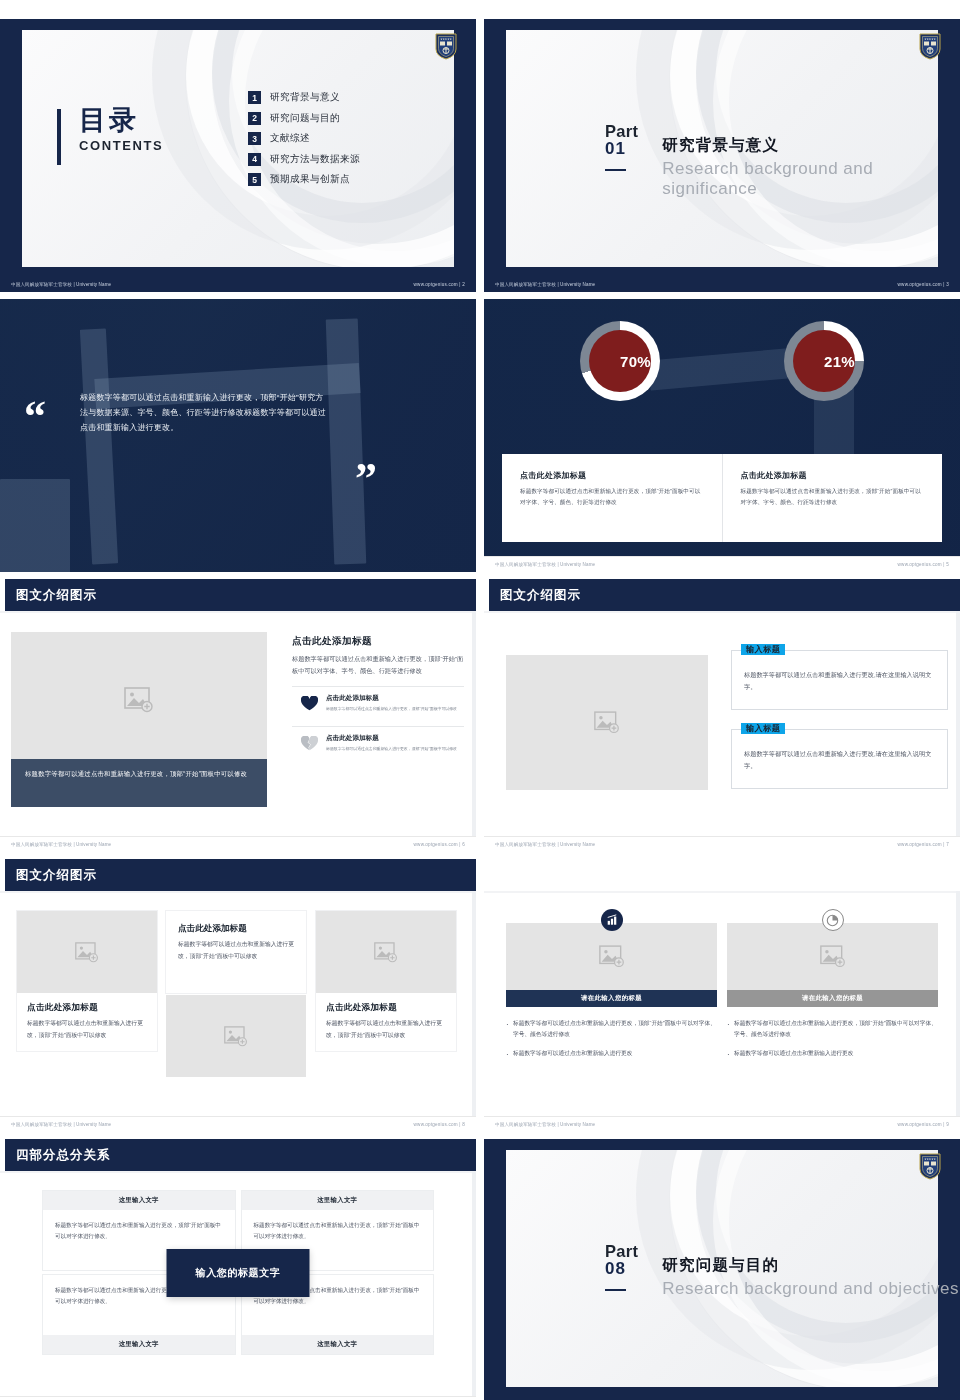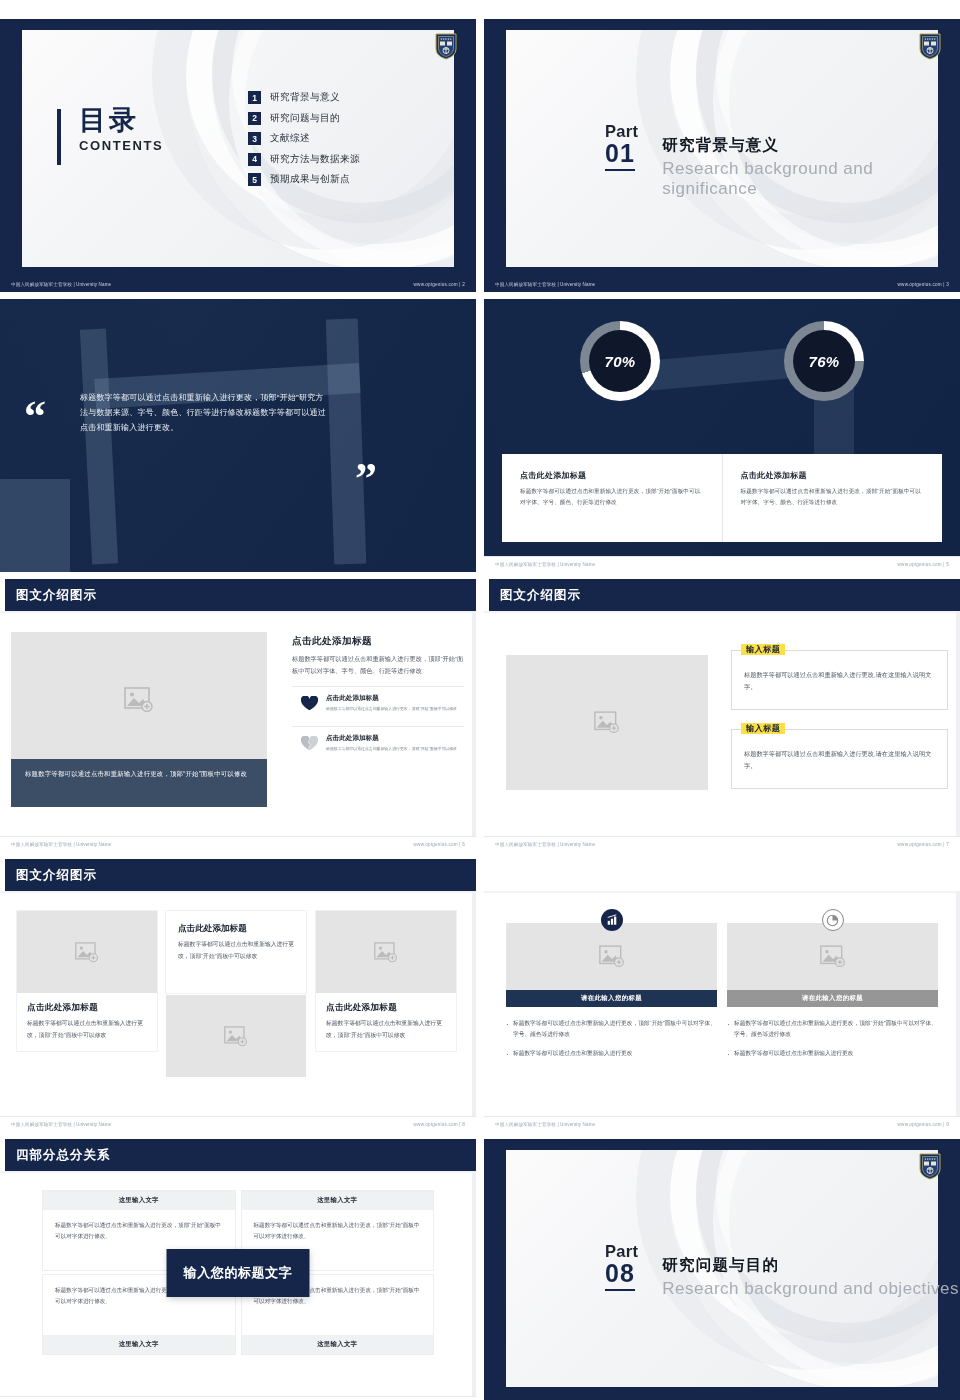--- a/index.html
+++ b/index.html
@@ -89,22 +89,22 @@
     width: 13px; height: 13px; background:#16264a; color:#fff;
     font-size: 8.5px; font-weight:700; display:flex; align-items:center; justify-content:center;
     margin-right: 9px; flex: none;
   }
   .c-label { font-size: 9.6px; color:#1d2430; font-weight:500; letter-spacing:.4px;}
 
   
   .part-wrap { position:absolute; left: 86px; top: 104px; display:flex; align-items:flex-start; z-index:3;margin-left:35px;}
   .part-num { text-align:left; margin-right: 24px; }
   .part-num .p-word { font-size: 16.5px; font-weight:700; color:#1d2430; letter-spacing:.3px; line-height:1;}
-  .part-num .p-digits { font-size: 25px; font-weight:700; color:#16264a; letter-spacing:1px; line-height:1.05;
-    border-bottom: 2.5px solid #16264a; padding-bottom: 3px; display:inline-block;}
+  .part-num .p-digits { font-size: 17px; font-weight:700; color:#16264a; letter-spacing:1px; line-height:1.05;
+    border-bottom: 2.5px solid #16264a; padding-bottom: 12px; display:inline-block;}
   .part-text { padding-top: 12px; }
   .part-cn { font-size: 15.5px; font-weight:700; color:#121722; letter-spacing: 1.2px; }
   .part-en { font-size: 17px; color:#a7acb4; letter-spacing:.5px; margin-top: 3px;}
   .right-tick { position:absolute; right: 16px; top: 96px; width:3px; height:50px; background:#16264a; z-index:4;}
 
   
   .quote-slide { background:#16264a; position:relative; overflow:hidden; }
   .quote-photo {
     position:absolute; inset:0;
     background:
@@ -125,21 +125,21 @@
   
   .donut-slide { background:#16264a; position:relative; overflow:hidden;}
   .donut-bg { position:absolute; inset:0;
     background:
       linear-gradient(180deg, rgba(18,36,70,.9), rgba(18,36,70,.93)),
       linear-gradient(120deg,#22405f 0%,#2a4765 40%,#1b3050 75%,#16264a 100%);
   }
   .donuts { position:absolute; left:0; right:0; top: 22px; display:flex; justify-content:space-around; z-index:3; padding: 0 34px;}
   .donut { position:relative; width: 80px; height: 80px; border-radius:50%;}
   .donut .ring { position:absolute; inset:0; border-radius:50%; }
-  .donut .hole { position:absolute; inset:9px; border-radius:50%; background:#0f172a; display:flex; align-items:center; justify-content:center;font-style:italic;}
+  .donut .hole { position:absolute; inset:9px; border-radius:50%; background:#7f1d1d; display:flex; align-items:center; justify-content:flex-end;}
   .donut .pct { color:#fff; font-size: 15px; font-weight:700; letter-spacing:.3px;}
   .panel {
     position:absolute; left: 18px; right: 18px; bottom: 30px; height: 88px;
     background:#fff; display:flex; z-index:4;
   }
   .panel .col { flex:1; padding: 16px 18px 0 18px; }
   .panel .col + .col { border-left: 1px solid #e3e5e8; }
   .p-head { font-size: 8px; font-weight:700; color:#1b2430; margin-bottom: 5px; letter-spacing:.3px;}
   .p-body { font-size: 5.6px; color:#4a5260; line-height: 1.95; letter-spacing:.1px;}
 
@@ -165,21 +165,21 @@
   .s6-row { display:flex; align-items:center; border-top:1px solid #e6e8ea; padding: 7px 0 6px 0; margin-top: 8px;}
   .s6-row .ic { width: 34px; flex:none; display:flex; justify-content:center;}
   .s6-row .tx .t { font-size: 6.6px; font-weight:700; color:#1b2430;}
   .s6-row .tx .d { font-size: 3.9px; color:#7c838e; line-height:1.9; margin-top:2px;}
 
   
   .s7-img { position:absolute; left: 22px; top: 76px; width: 202px; height: 135px;}
   .s7-box { position:absolute; left: 247px; width: 217px; border:1px solid #d9dde2; padding: 12px 12px 10px 12px;}
   .s7-box.one { top: 71px; height: 60px;}
   .s7-box.two { top: 150px; height: 60px;}
-  .s7-box .lbl { position:absolute; left: 9px; top: -7px; background:#fde047; padding: 0 5px;
+  .s7-box .lbl { position:absolute; left: 9px; top: -7px; background:#0ea5e9; padding: 0 5px;
      font-size: 8.2px; font-weight:700; color:#1b2430; letter-spacing:.4px;}
   .s7-box .txt { font-size: 6.2px; color:#4b5260; line-height: 2.0; margin-top: 6px;}
 
   
   .s8-col { position:absolute; top: 52px; width: 140px; }
   .s8-col.a { left: 17px; }
   .s8-col.b { left: 166px; }
   .s8-col.c { left: 316px; }
   .s8-card { background:#fff; box-shadow: 0 0 0 1px #f0f1f3; }
   .s8-card .ph { width:100%; height: 82px;}
@@ -210,21 +210,21 @@
   
   .s10 { position:absolute; left: 43px; top: 52px; right: 43px; }
   .q-grid { display:grid; grid-template-columns: 1fr 1fr; gap: 5px 7px; }
   .q-cell { background:#fff; box-shadow: 0 0 0 1px #eceef0; }
   .q-head { background:#f0f1f3; text-align:center; font-size: 6.4px; font-weight:700; color:#1b2430; padding: 5px 0; letter-spacing:.3px;}
   .q-body { font-size: 5.6px; color:#4b5260; line-height: 2.0; padding: 10px 12px; height: 60px;}
   .q-center {
     position:absolute; left: 50%; top: 50%; transform: translate(-50%,-50%);
     width: 143px; height: 48px; background:#16264a; color:#fff;
     display:flex; align-items:center; justify-content:center;
-    font-size: 13px; font-weight:700; letter-spacing:.6px; z-index:5;
+    font-size: 10px; font-weight:700; letter-spacing:.6px; z-index:5;
     box-shadow: 0 2px 7px rgba(0,0,0,.2);
   }
 </style>
 </head>
 <body>
 
 <div class="deck">
 
   <div class="slide title-slide">
     <div class="card">
@@ -346,21 +346,21 @@
     <div class="donuts">
       <div class="donut">
         <div class="ring" style="background: conic-gradient(#ffffff 0deg 252deg, #7d8794 252deg 360deg);"></div>
         <div class="hole">
           <span class="pct">70%</span>
         </div>
       </div>
       <div class="donut">
         <div class="ring" style="background: conic-gradient(#ffffff 0deg 90deg, #7d8794 90deg 360deg);"></div>
         <div class="hole">
-          <span class="pct">76%</span>
+          <span class="pct">21%</span>
         </div>
       </div>
     </div>
 
     <div class="panel">
       <div class="col">
         <div class="p-head">点击此处添加标题</div>
         <div class="p-body">标题数字等都可以通过点击和重新输入进行更改，顶部“开始”面板中可以对字体、字号、颜色、行距等进行修改</div>
       </div>
       <div class="col">

